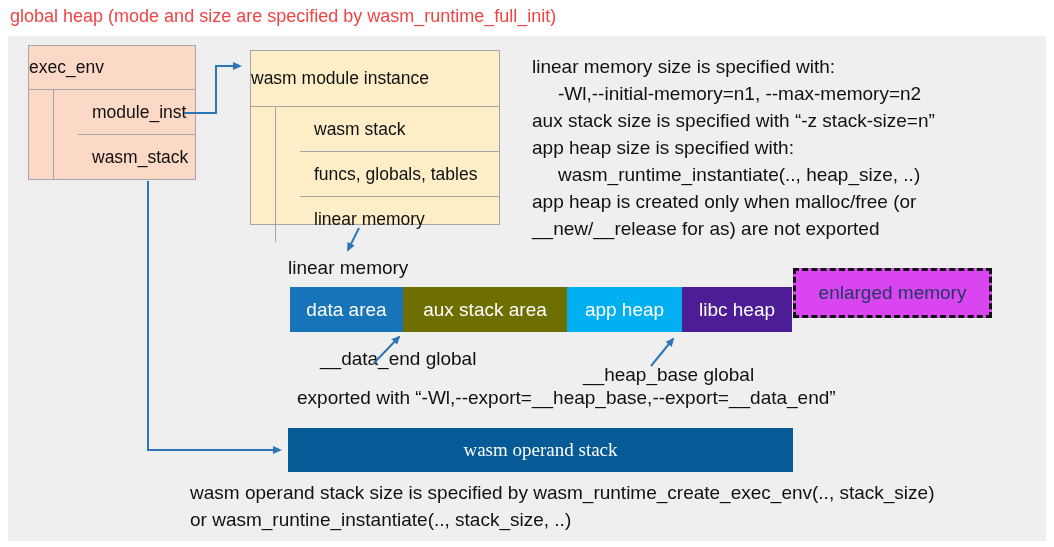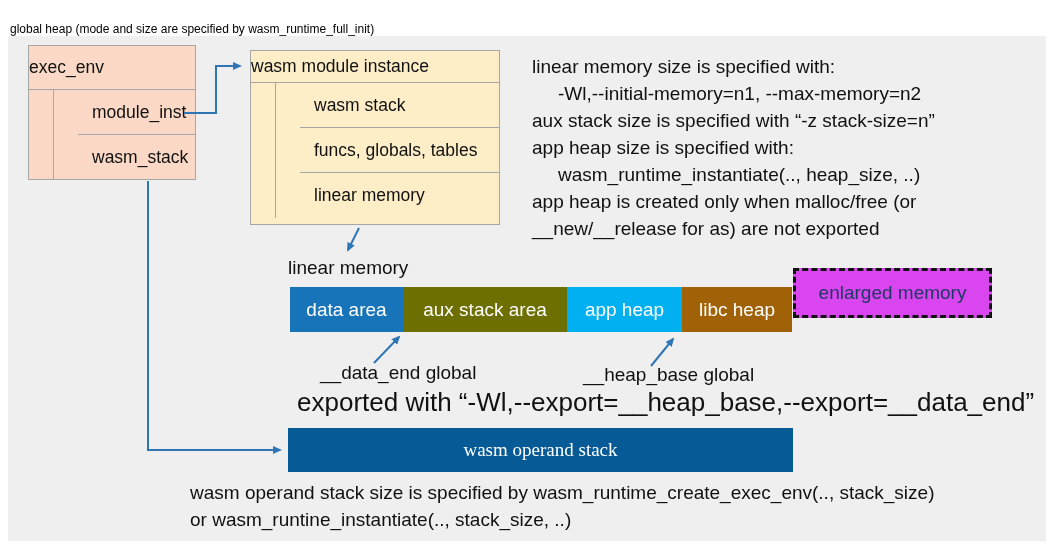--- a/index.html
+++ b/index.html
@@ -1,57 +1,57 @@
 <!DOCTYPE html>
 <html><head>
 <meta charset="utf-8">
 <style>
   html,body{margin:0;padding:0;background:#fff;}
   .page{position:relative;width:1054px;height:547px;background:#ffffff;
         font-family:"Liberation Sans","DejaVu Sans",sans-serif;color:#111;overflow:hidden;}
-  .title{position:absolute;left:10px;top:6px;font-size:12px;color:#000000;margin-top:16px;}
+  .title{position:absolute;left:10px;top:6px;font-size:18px;color:#ef4444;}
   .panel{position:absolute;left:8px;top:36px;width:1038px;height:505px;background:#efefef;}
 
   
   .struct{position:absolute;border:1px solid #a6a6a6;box-sizing:border-box;}
   .struct .hdr{box-sizing:border-box;border-bottom:1px solid #a6a6a6;display:flex;align-items:center;font-size:17.5px;}
   .struct .body{position:relative;display:flex;gap:24px;}
   .struct .strip{box-sizing:border-box;border-right:1px solid #a6a6a6;}
   .struct .rows{flex:1;}
   .struct .row{box-sizing:border-box;display:flex;align-items:center;padding-left:14px;font-size:17.5px;border-bottom:1px solid #a6a6a6;}
   .struct .row:last-child{border-bottom:none;}
 
   .exec{left:28px;top:45px;width:168px;height:135px;background:#fbd9c6;}
   .exec .hdr{height:44px;}
   .exec .strip{width:25px;}
   .exec .row{height:45px;}
   .exec .row:first-child{height:45px;}
 
   .inst{left:250px;top:50px;width:250px;height:175px;background:#fdeec7;}
-  .inst .hdr{height:32px;}
+  .inst .hdr{height:56px;}
   .inst .strip{width:25px;}
   .inst .row{height:45px;}
 
   .notes-right{position:absolute;left:532px;top:53px;font-size:19px;line-height:27px;white-space:nowrap;}
   .notes-right .indent{padding-left:26px;}
 
   .lm-label{position:absolute;left:288px;top:257px;font-size:19px;}
 
   .seg{position:absolute;top:287px;height:45px;display:flex;align-items:center;justify-content:center;
        color:#fff;font-size:19px;box-sizing:border-box;white-space:nowrap;}
   .seg-data{left:290px;width:113px;background:#1874b8;}
   .seg-aux{left:403px;width:164px;background:#6d6f00;}
   .seg-app{left:567px;width:115px;background:#00b0f0;}
-  .seg-libc{left:682px;width:110px;background:#a16207;}
+  .seg-libc{left:682px;width:110px;background:#4c1d95;}
   .seg-enl{left:793px;top:268px;width:199px;height:50px;background:#d946ef;
            border:3px dashed #111;color:#1f3864;}
 
-  .lbl-dataend{position:absolute;left:320px;top:362px;font-size:19px;}
+  .lbl-dataend{position:absolute;left:320px;top:348px;font-size:19px;}
   .lbl-heapbase{position:absolute;left:583px;top:364px;font-size:19px;}
-  .lbl-exported{position:absolute;left:297px;top:387px;font-size:26px;white-space:nowrap;}
+  .lbl-exported{position:absolute;left:297px;top:387px;font-size:19px;white-space:nowrap;}
 
   .opstack{position:absolute;left:288px;top:428px;width:505px;height:44px;background:#065a96;
            display:flex;align-items:center;justify-content:center;color:#fff;font-size:19px;font-family:Liberation Serif, serif;}
   .notes-bottom{position:absolute;left:190px;top:479px;font-size:19px;line-height:27px;white-space:nowrap;}
 
   svg.overlay{position:absolute;left:0;top:0;width:1054px;height:547px;pointer-events:none;}
 </style>
 </head>
 <body>
 

